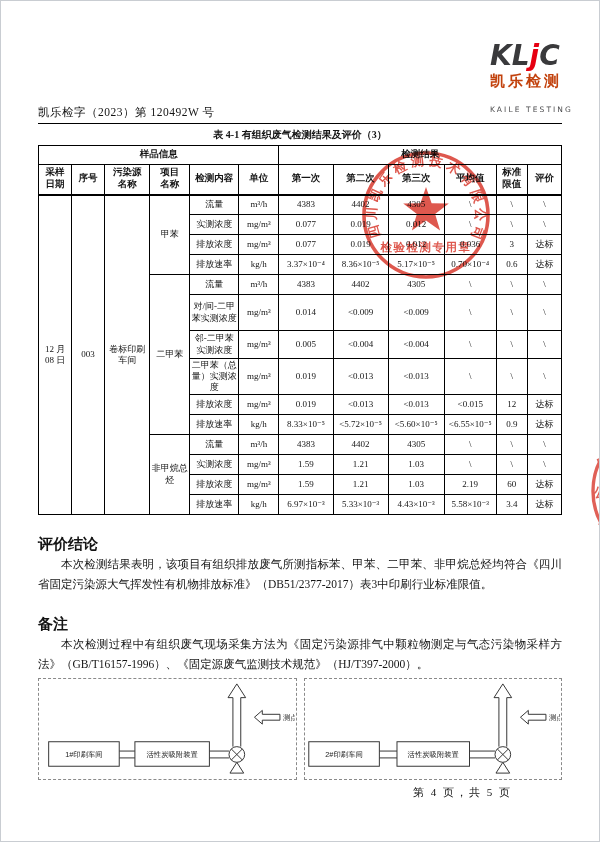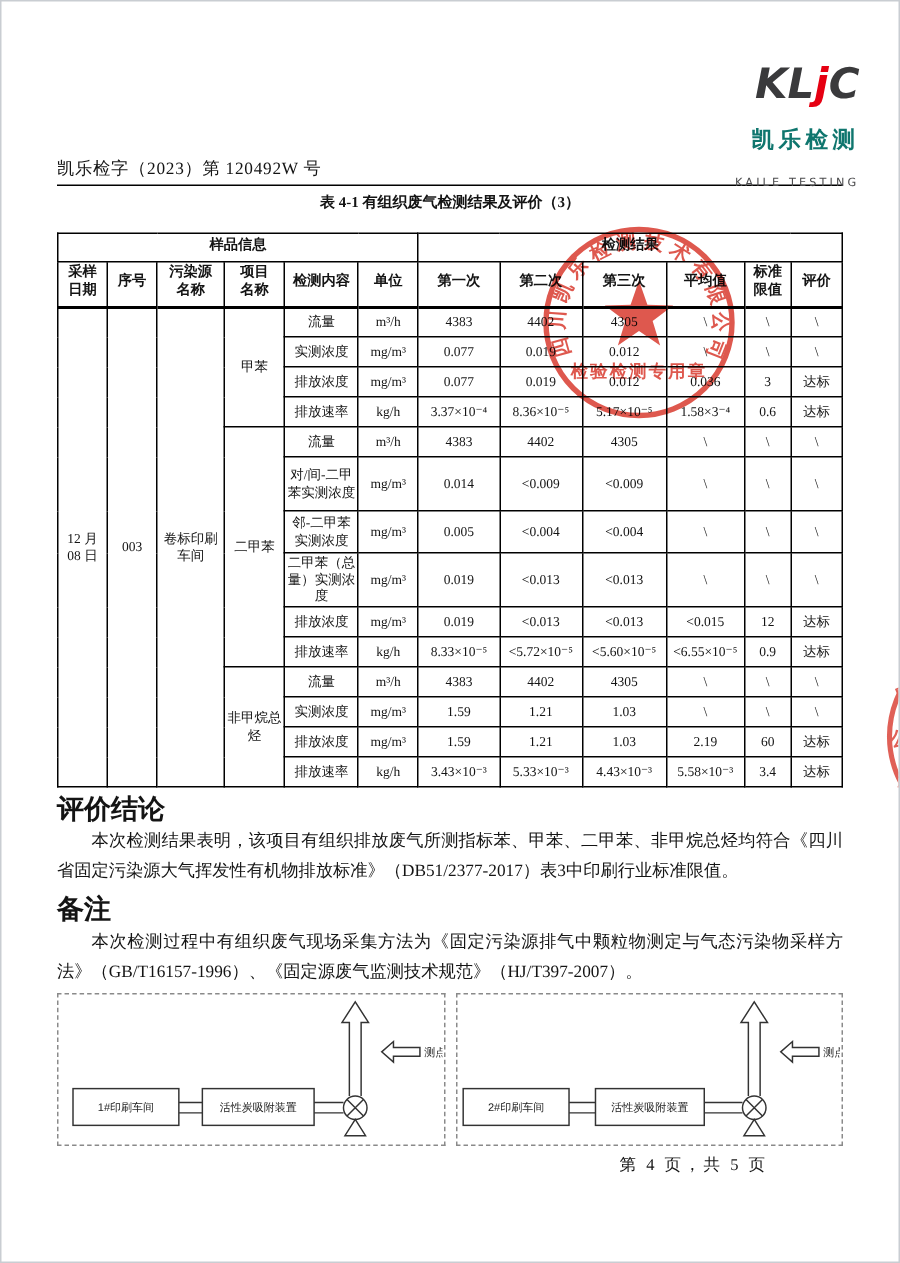--- a/index.html
+++ b/index.html
@@ -3,48 +3,48 @@
 <meta charset="utf-8">
 <style>
   html,body{margin:0;padding:0;background:#fff;}
   .page{
     position:relative;width:600px;height:842px;background:#fff;overflow:hidden;
     border:1px solid #c9cdd2;box-sizing:border-box;
     font-family:"Liberation Serif","DejaVu Serif",serif;color:#141414;
   }
   .content{padding:104px 37px 0 37px;}
   
-  .logo{position:absolute;top:40px;right:26px;text-align:right;line-height:1.05;}
+  .logo{position:absolute;top:40px;right:26px;text-align:left;line-height:1.05;}
   .logo-word{font-family:"DejaVu Sans","Liberation Sans",sans-serif;font-weight:bold;font-style:italic;
     font-size:28px;letter-spacing:0px;color:#3a3a3c;}
   .logo-word .red{color:#e60012;}
   .logo-cn{font-family:"DejaVu Sans","Liberation Sans",sans-serif;font-weight:bold;font-size:15px;
-    color:#0f766e;letter-spacing:3px;margin-top:16px;}
+    color:#c2410c;letter-spacing:3px;margin-top:4px;}
   .logo-en{font-family:"DejaVu Sans","Liberation Sans",sans-serif;font-size:7.5px;color:#4b4b4d;
     letter-spacing:2.1px;margin-top:16px;}
   
   .doc-number{text-align:left;font-size:11.5px;letter-spacing:.5px;}
   .rule{border:none;border-top:1.5px solid #000;margin:3px 0 0 0;}
   .caption{text-align:center;font-weight:bold;font-size:10px;margin-top:4px;
     font-family:"Liberation Serif","DejaVu Serif",serif;}
   
-  table.results{width:524px;margin:13px auto 0 auto;border-collapse:collapse;table-layout:fixed;
+  table.results{width:524px;margin:3px auto 0 auto;border-collapse:collapse;table-layout:fixed;
     border:1.5px solid #000;}
   .results th,.results td{border:1px solid #000;text-align:center;vertical-align:middle;
     font-size:9px;padding:0 1px;line-height:1.25;overflow:hidden;}
   .results th{font-weight:bold;font-size:9.5px;white-space:pre-line;}
   .results tr.group-row{height:19px;}
   .results tr.col-head{height:30px;border-radius:10px;}
   .results tr.col-head th{border-bottom:2px solid #000;}
   .results tbody tr{height:20px;}
   .results tbody tr.tall{height:36px;}
   .results tbody tr.med{height:28px;}
   
   .sec-head{font-family:Liberation Serif, serif;font-weight:bold;
-    font-size:18px;margin-top:2px;}
+    font-size:15px;margin-top:20px;}
   .para{font-size:11.5px;line-height:1.78;text-indent:2em;margin:0;text-align:justify;}
   
   .diagram-row{display:flex;gap:7px;margin-top:3px;}
   .diagram-box{flex:1;height:102px;border:1px dashed #8a8a8a;box-sizing:border-box;padding:1px;}
   .diagram-box svg{width:100%;height:100%;display:block;}
   .dg-line{stroke:#333;stroke-width:1;fill:none;}
   .dg-shape{stroke:#333;stroke-width:1;fill:#fff;}
   .dg-label{font-size:7.5px;fill:#222;font-family:"Liberation Sans","DejaVu Sans",sans-serif;}
   
   .footer{font-size:11px;text-align:right;padding-right:50px;margin-top:5px;letter-spacing:2px;}
@@ -144,21 +144,21 @@
             <td>0.036</td>
             <td>3</td>
             <td>达标</td>
           </tr>
           <tr>
             <td>排放速率</td>
             <td>kg/h</td>
             <td>3.37×10⁻⁴</td>
             <td>8.36×10⁻⁵</td>
             <td>5.17×10⁻⁵</td>
-            <td>1.58×3⁻⁴</td>
+            <td>0.70×10⁻⁴</td>
             <td>0.6</td>
             <td>达标</td>
           </tr>
           <tr>
             <td rowspan="6">二甲苯</td>
             <td>流量</td>
             <td>m³/h</td>
             <td>4383</td>
             <td>4402</td>
             <td>4305</td>
@@ -243,35 +243,35 @@
             <td>1.59</td>
             <td>1.21</td>
             <td>1.03</td>
             <td>2.19</td>
             <td>60</td>
             <td>达标</td>
           </tr>
           <tr>
             <td>排放速率</td>
             <td>kg/h</td>
-            <td>3.43×10⁻³</td>
+            <td>6.97×10⁻³</td>
             <td>5.33×10⁻³</td>
             <td>4.43×10⁻³</td>
             <td>5.58×10⁻³</td>
             <td>3.4</td>
             <td>达标</td>
           </tr>
         </tbody>
     </table>
 
     <div class="sec-head">评价结论</div>
     <p class="para">本次检测结果表明，该项目有组织排放废气所测指标苯、甲苯、二甲苯、非甲烷总烃均符合《四川省固定污染源大气挥发性有机物排放标准》（DB51/2377-2017）表3中印刷行业标准限值。</p>
 
     <div class="sec-head">备注</div>
-    <p class="para">本次检测过程中有组织废气现场采集方法为《固定污染源排气中颗粒物测定与气态污染物采样方法》（GB/T16157-1996）、《固定源废气监测技术规范》（HJ/T397-2007）。</p>
+    <p class="para">本次检测过程中有组织废气现场采集方法为《固定污染源排气中颗粒物测定与气态污染物采样方法》（GB/T16157-1996）、《固定源废气监测技术规范》（HJ/T397-2000）。</p>
 
     <div class="diagram-row">
 
       <div class="diagram-box">
         <svg viewBox="0 0 258 100">
           <path class="dg-shape" d="M196,68 V18 H191 L200,4 L209,18 H204 V68"></path>
           <path class="dg-line" d="M80,72.5 H96 M80,79.5 H96 M172,72.5 H192 M172,79.5 H192"></path>
           <rect class="dg-shape" x="8" y="63" width="72" height="25"></rect>
           <text class="dg-label" x="44" y="78.5" text-anchor="middle">1#印刷车间</text>
           <rect class="dg-shape" x="96" y="63" width="76" height="25"></rect>

